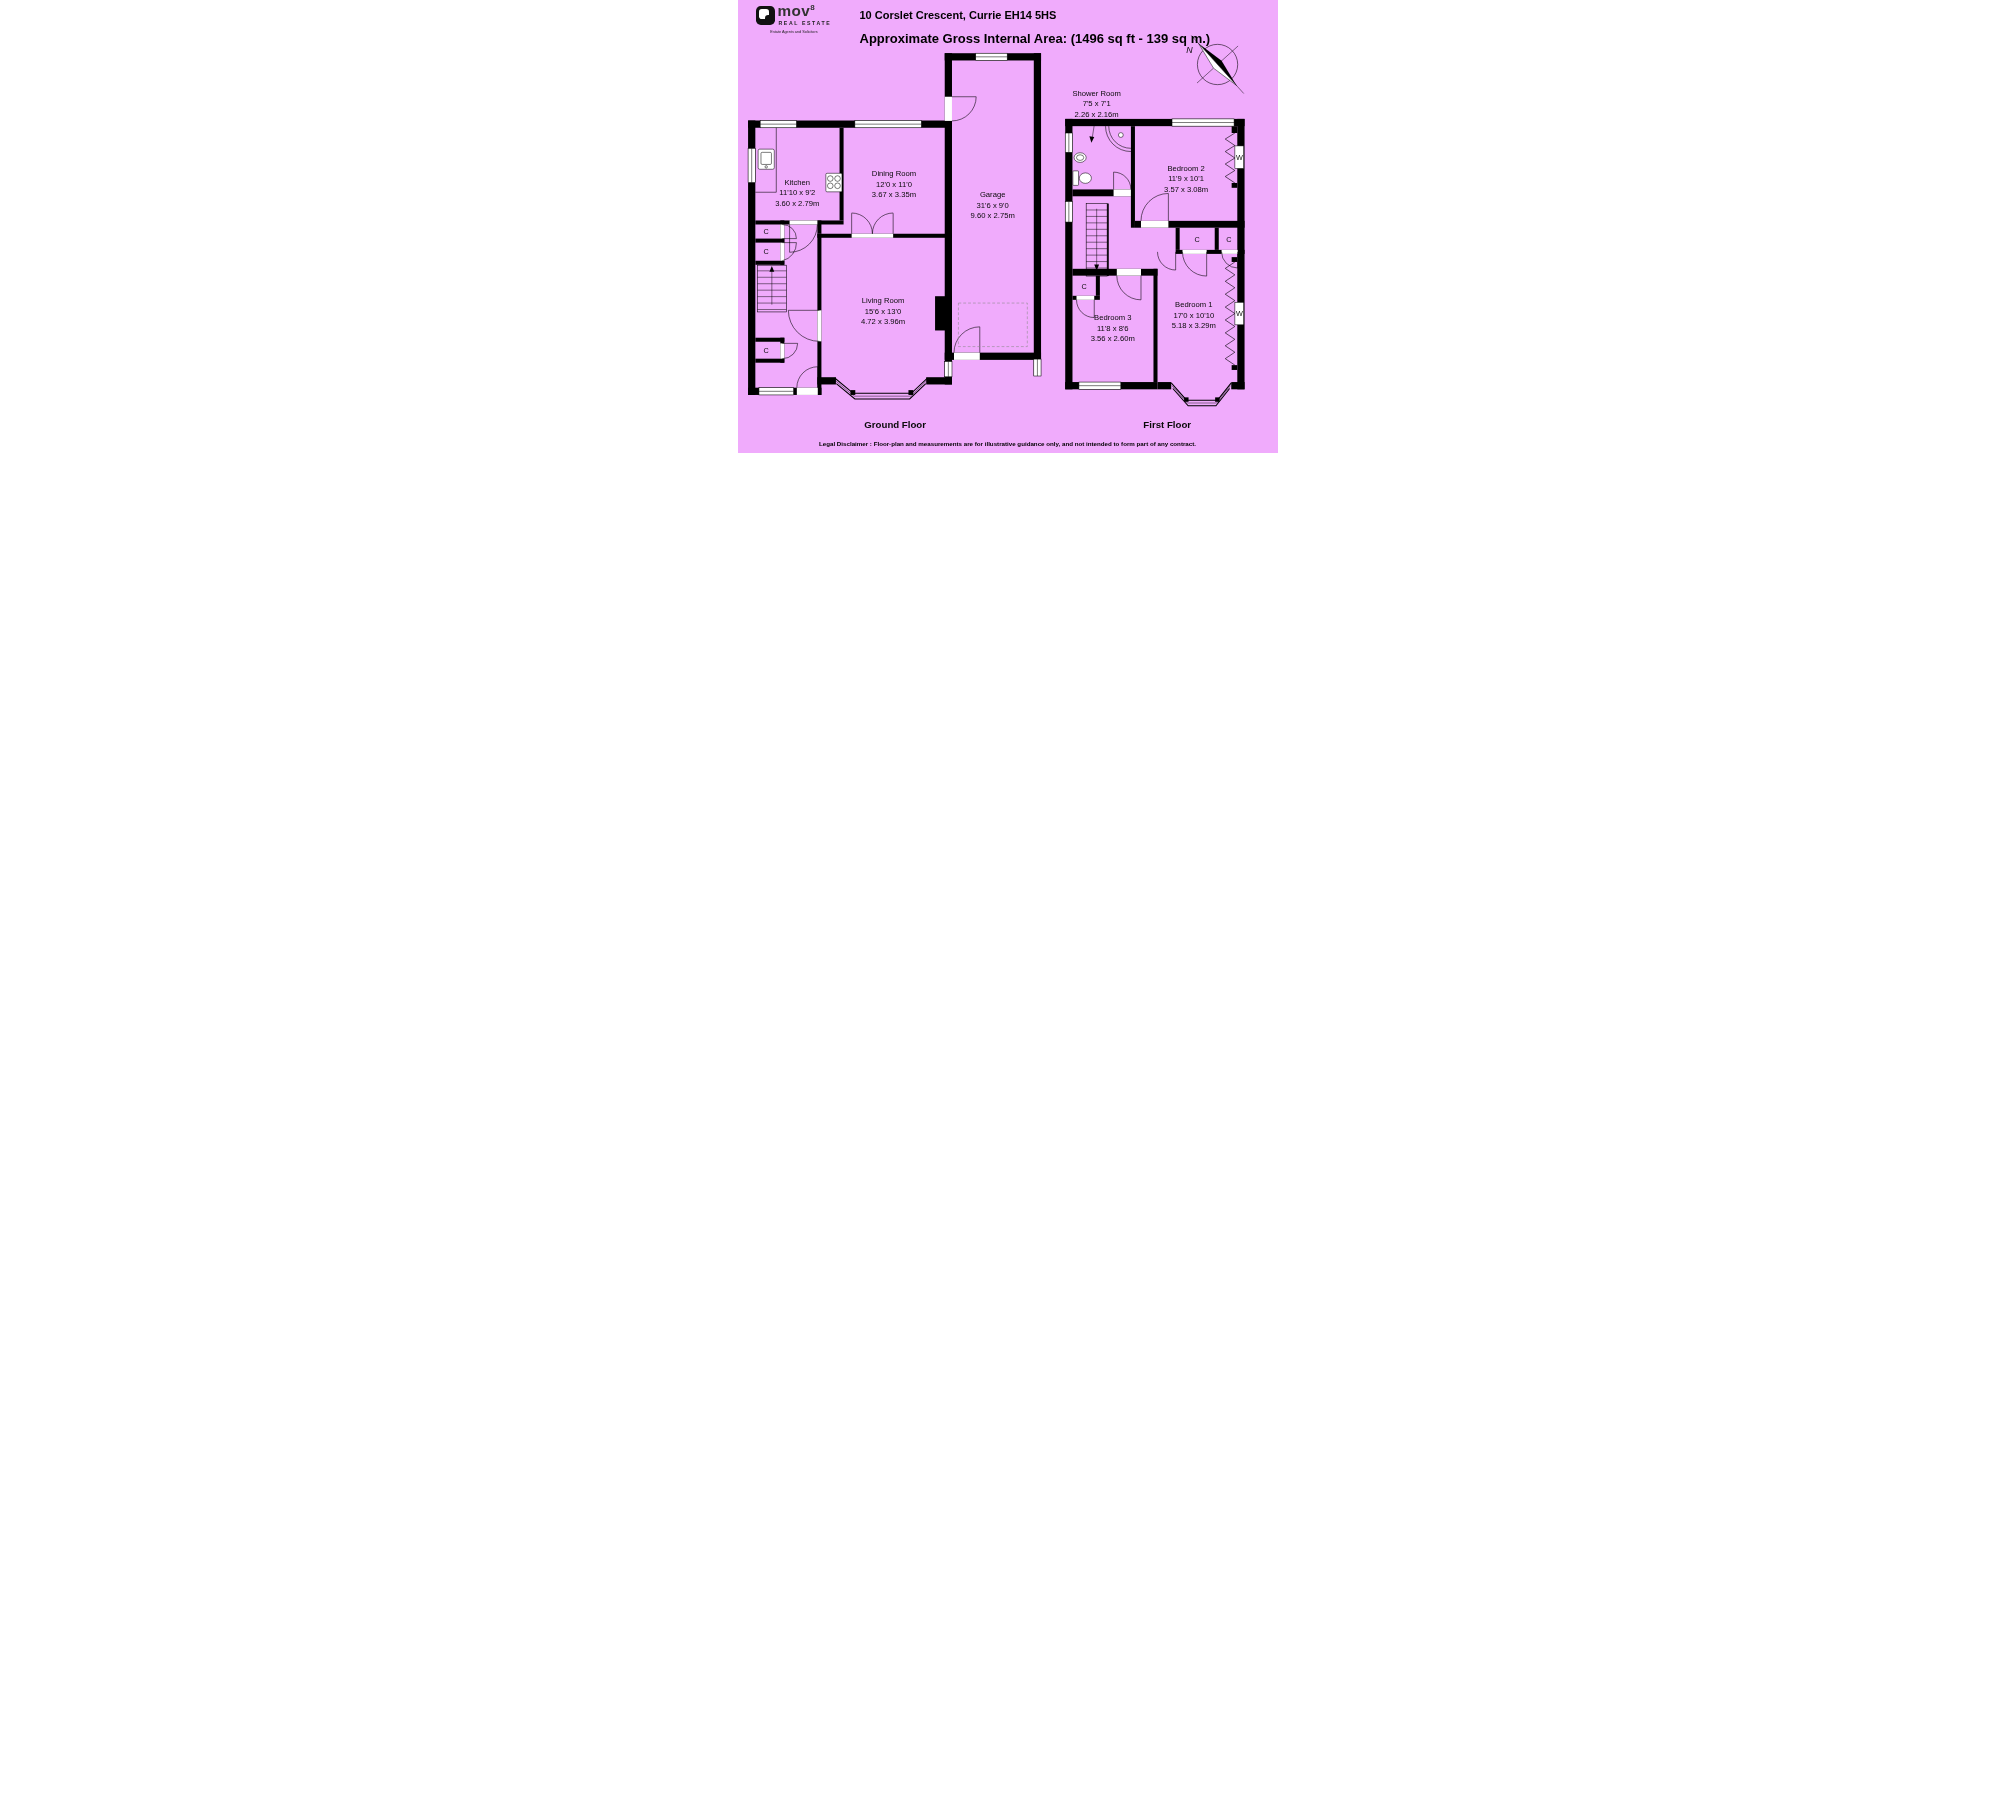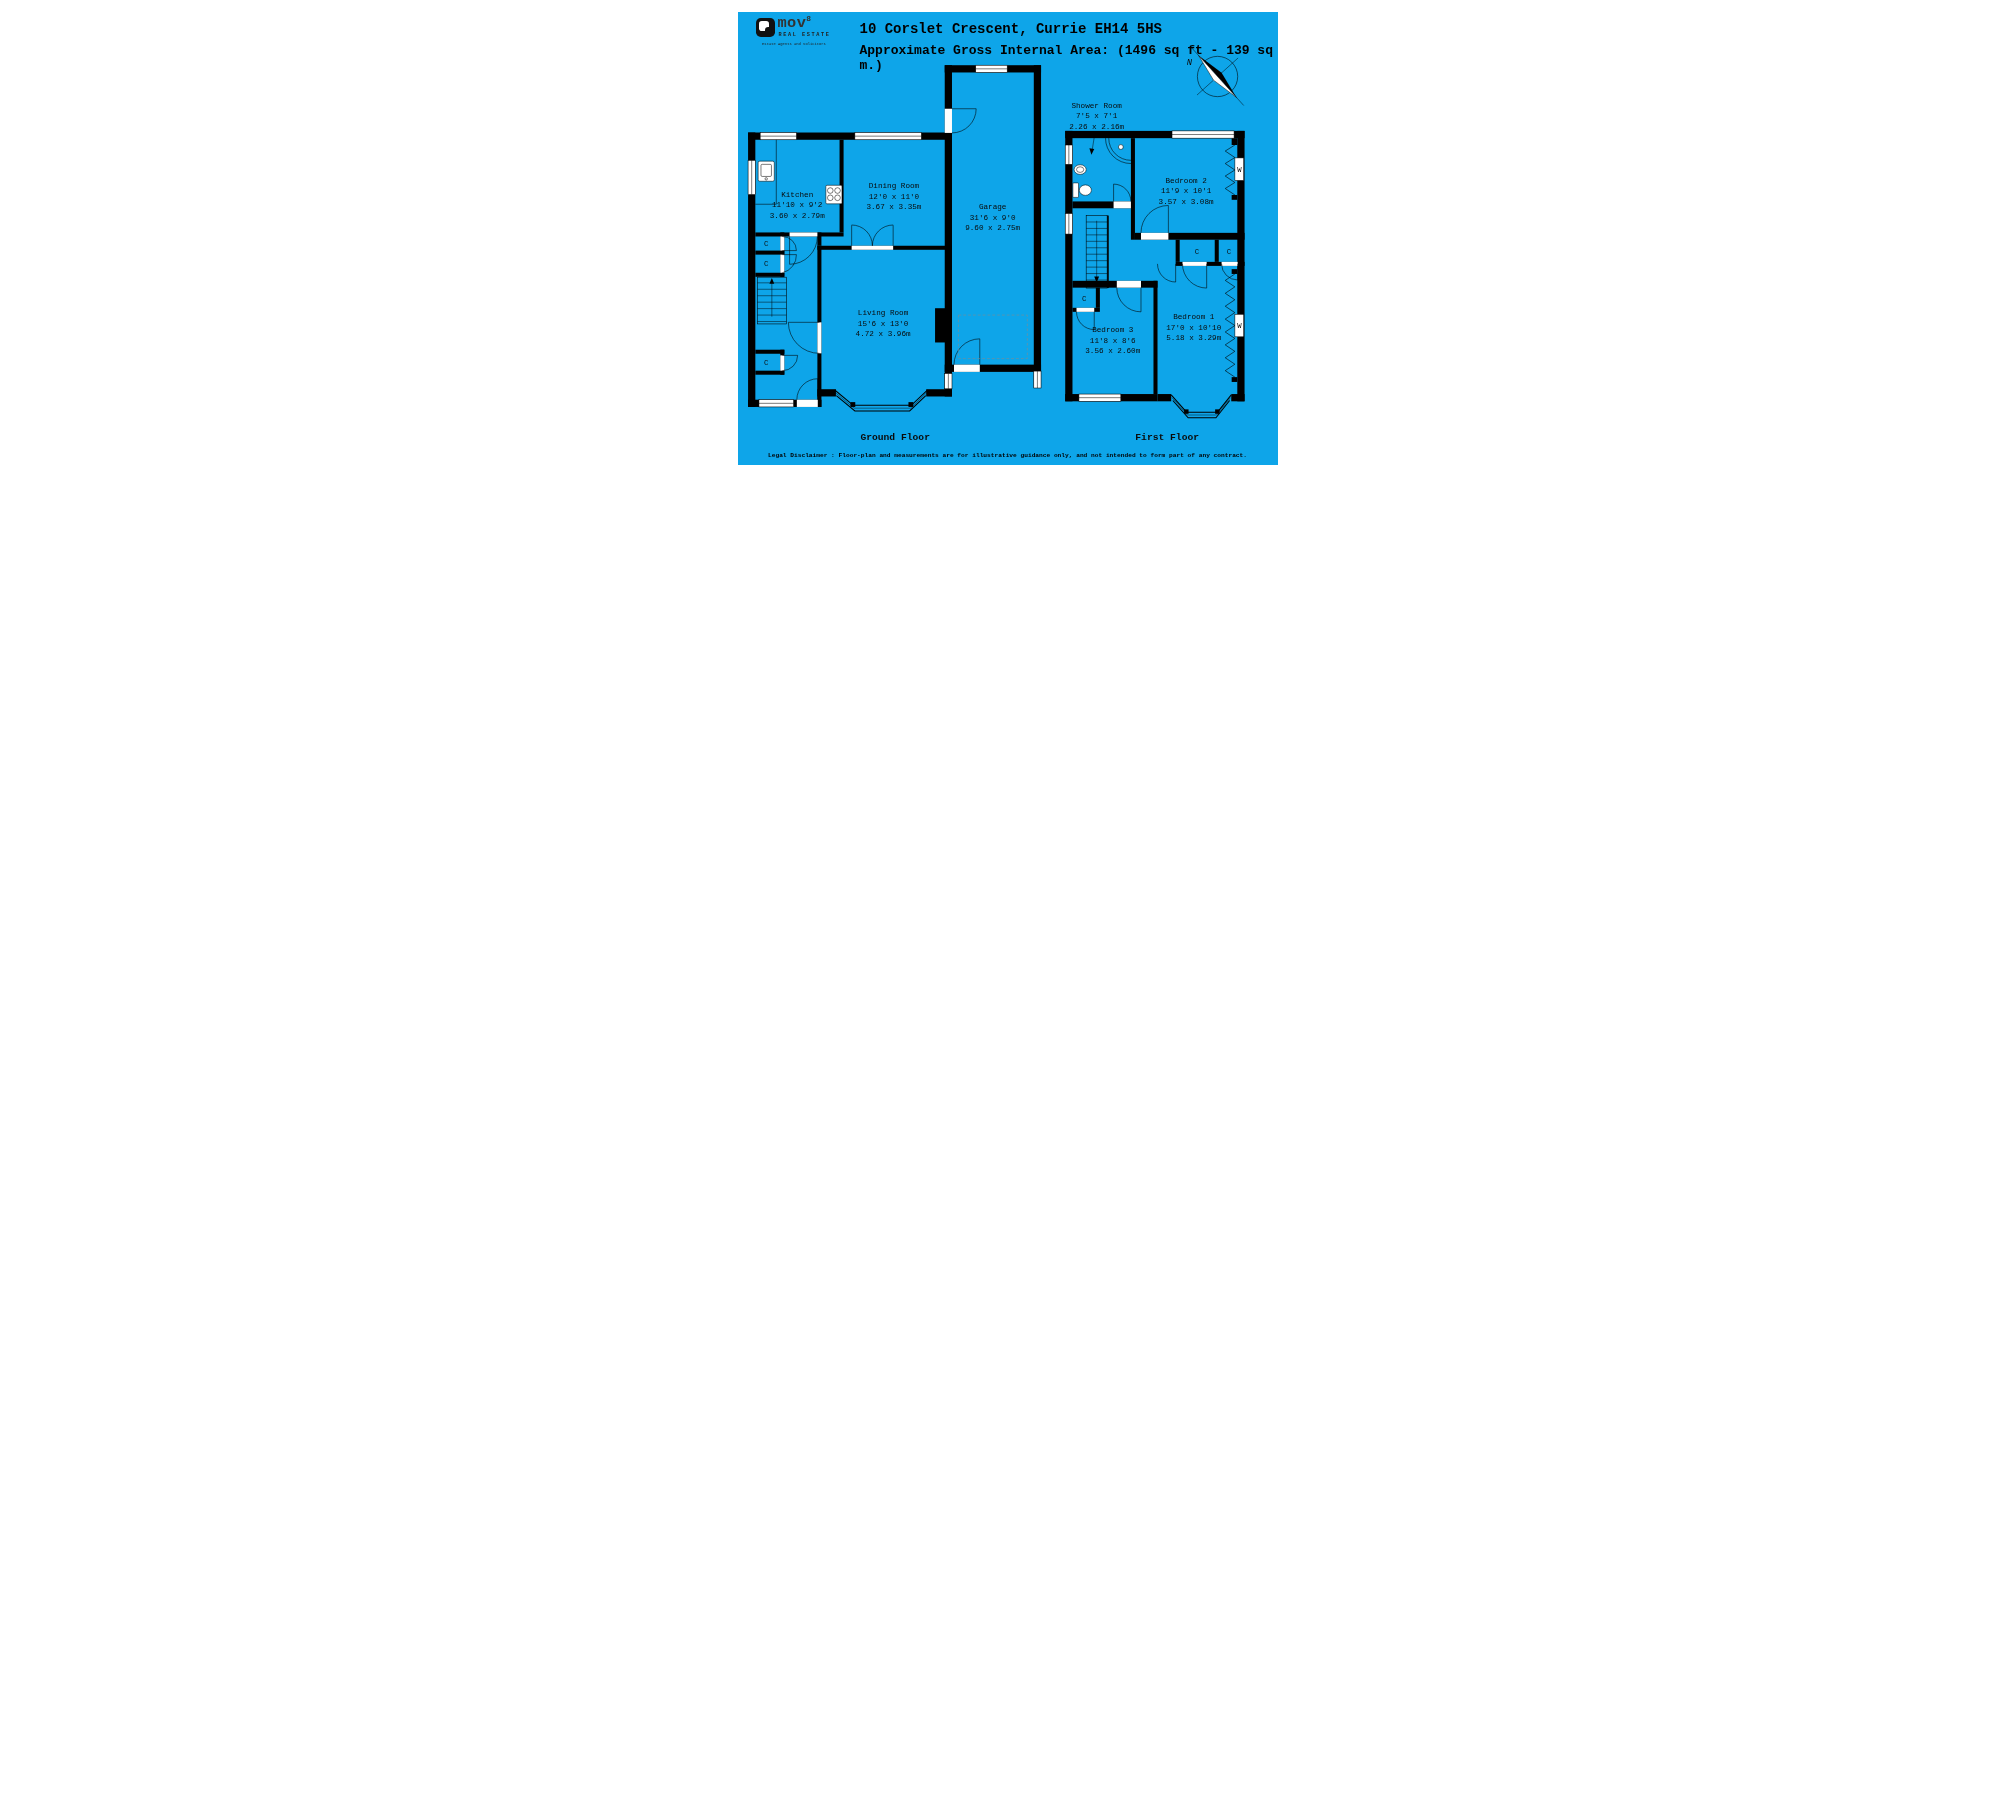--- a/index.html
+++ b/index.html
@@ -1,26 +1,26 @@
 <!DOCTYPE html>
 <html style="font-size:6.4px"><head>
 <meta charset="utf-8">
 <style>
   html,body{margin:0;padding:0;background:#fff;font-family:"Liberation Sans",sans-serif;color:#000;}
-  #canvas{position:relative;width:540px;height:453px;margin:12px auto;background:#0ea5e9;overflow:hidden;font-family:Liberation Mono, monospace;}
+  #canvas{position:relative;width:540px;height:453px;margin:0 auto;background:#f0abfc;overflow:hidden;}
   #planSvg{position:absolute;left:0;top:0;}
   
   .logo-icon{position:absolute;left:18px;top:5.6px;width:19.3px;height:19.3px;background:#111;border-radius:4.8px;}
   .logo-icon .blob{position:absolute;left:3.6px;top:3.2px;width:9.7px;height:10.5px;background:#fff;border-radius:2.8px;}
   .logo-icon .cut{position:absolute;left:9.7px;top:9.7px;width:6.4px;height:6.4px;background:#111;border-radius:50%;}
   .brand{position:absolute;left:40px;top:3.2px;font-size:15.3px;font-weight:bold;color:#333;letter-spacing:0.4px;line-height:1;}
   .brand sup{font-size:8px;font-weight:bold;}
   .logo-line1{position:absolute;left:41px;top:20px;font-size:5.2px;font-weight:bold;letter-spacing:1.6px;color:#222;}
   .logo-line2{position:absolute;left:16px;top:30px;width:81px;text-align:center;font-size:3.8px;color:#222;}
-  .title{position:absolute;left:122px;top:8.9px;font-size:14px;font-weight:bold;}
+  .title{position:absolute;left:122px;top:8.9px;font-size:11px;font-weight:bold;}
   .subtitle{position:absolute;left:122px;top:31px;font-size:13px;font-weight:bold;}
   .disclaimer{position:absolute;left:0;top:440px;width:100%;text-align:center;font-size:6.2px;font-weight:bold;}
   
   .wall{fill:#000;}
   .open{fill:#fff;}
   .win{fill:#fff;stroke:#000;stroke-width:1.3;}
   .thin{stroke:#000;stroke-width:1.3;}
   .door{fill:none;stroke:#000;stroke-width:1.4;}
   .frame{fill:none;stroke:#000;stroke-width:1.4;}
   .fix{fill:#fff;stroke:#000;stroke-width:1.3;}

